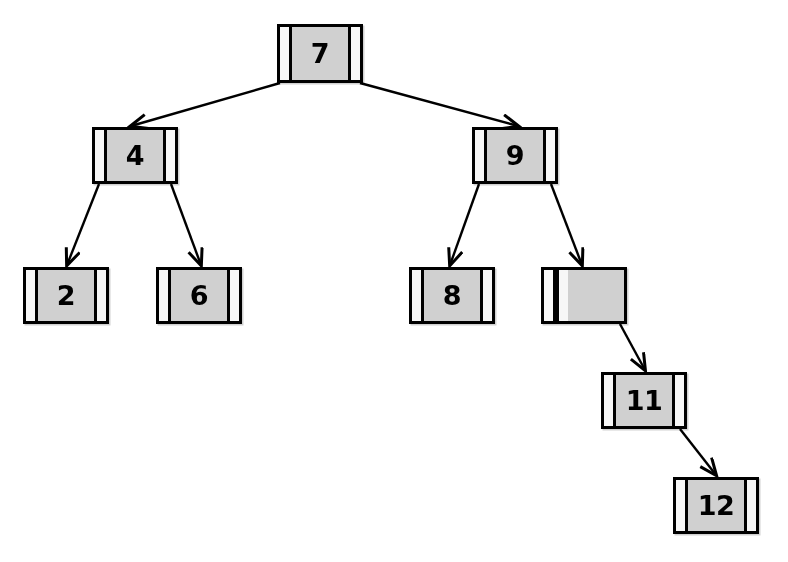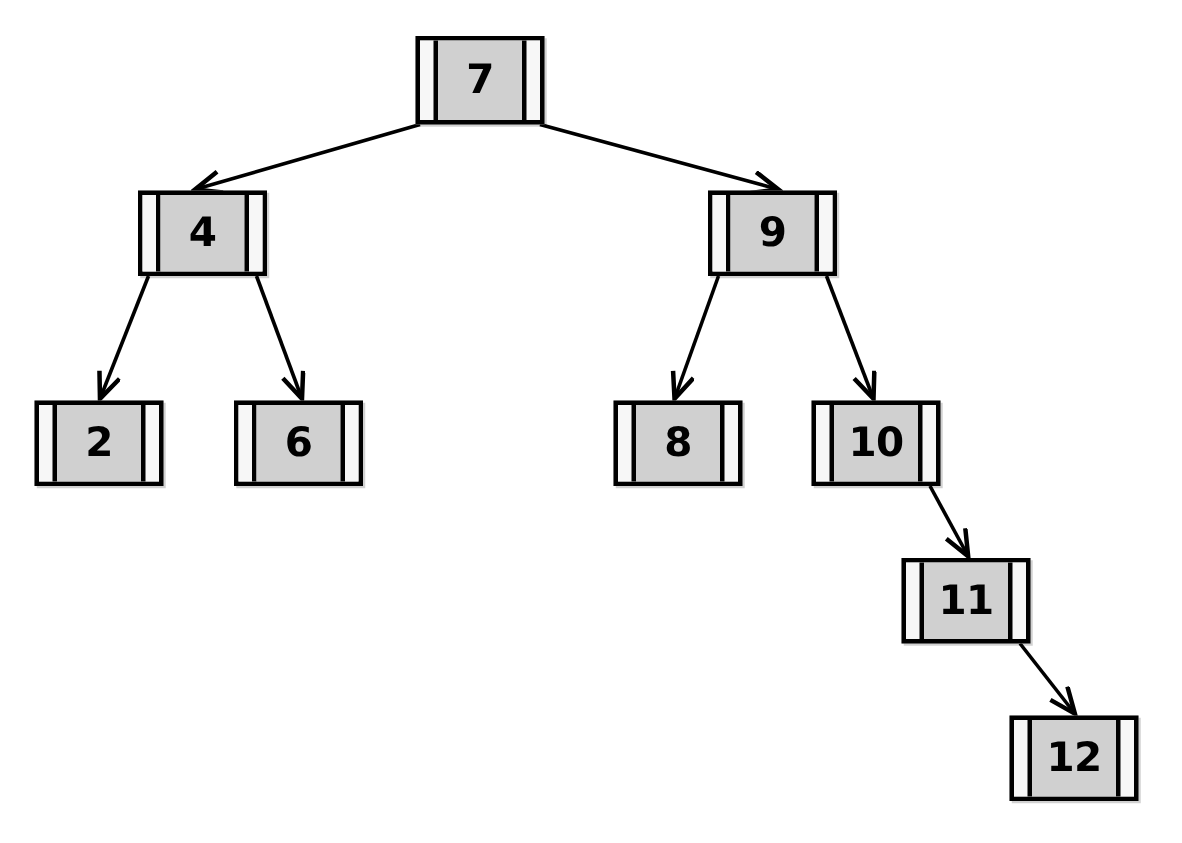--- a/index.html
+++ b/index.html
@@ -102,21 +102,20 @@
         <div class="data-cell">6</div>
         <div class="ptr-cell ptr-right"></div>
       </div>
       <div class="node" style="left: 409px; top: 267px; width: 86px; height: 57px;">
         <div class="ptr-cell ptr-left"></div>
         <div class="data-cell">8</div>
         <div class="ptr-cell ptr-right"></div>
       </div>
       <div class="node" style="left: 541px; top: 267px; width: 86px; height: 57px;">
         <div class="ptr-cell ptr-left"></div>
-        <div class="data-cell">10</div>
         <div class="ptr-cell ptr-right"></div>
       </div>
       <div class="node" style="left: 601px; top: 372px; width: 86px; height: 57px;">
         <div class="ptr-cell ptr-left"></div>
         <div class="data-cell">11</div>
         <div class="ptr-cell ptr-right"></div>
       </div>
       <div class="node" style="left: 673px; top: 477px; width: 86px; height: 57px; text-align: center;">
         <div class="ptr-cell ptr-left"></div>
         <div class="data-cell">12</div>

